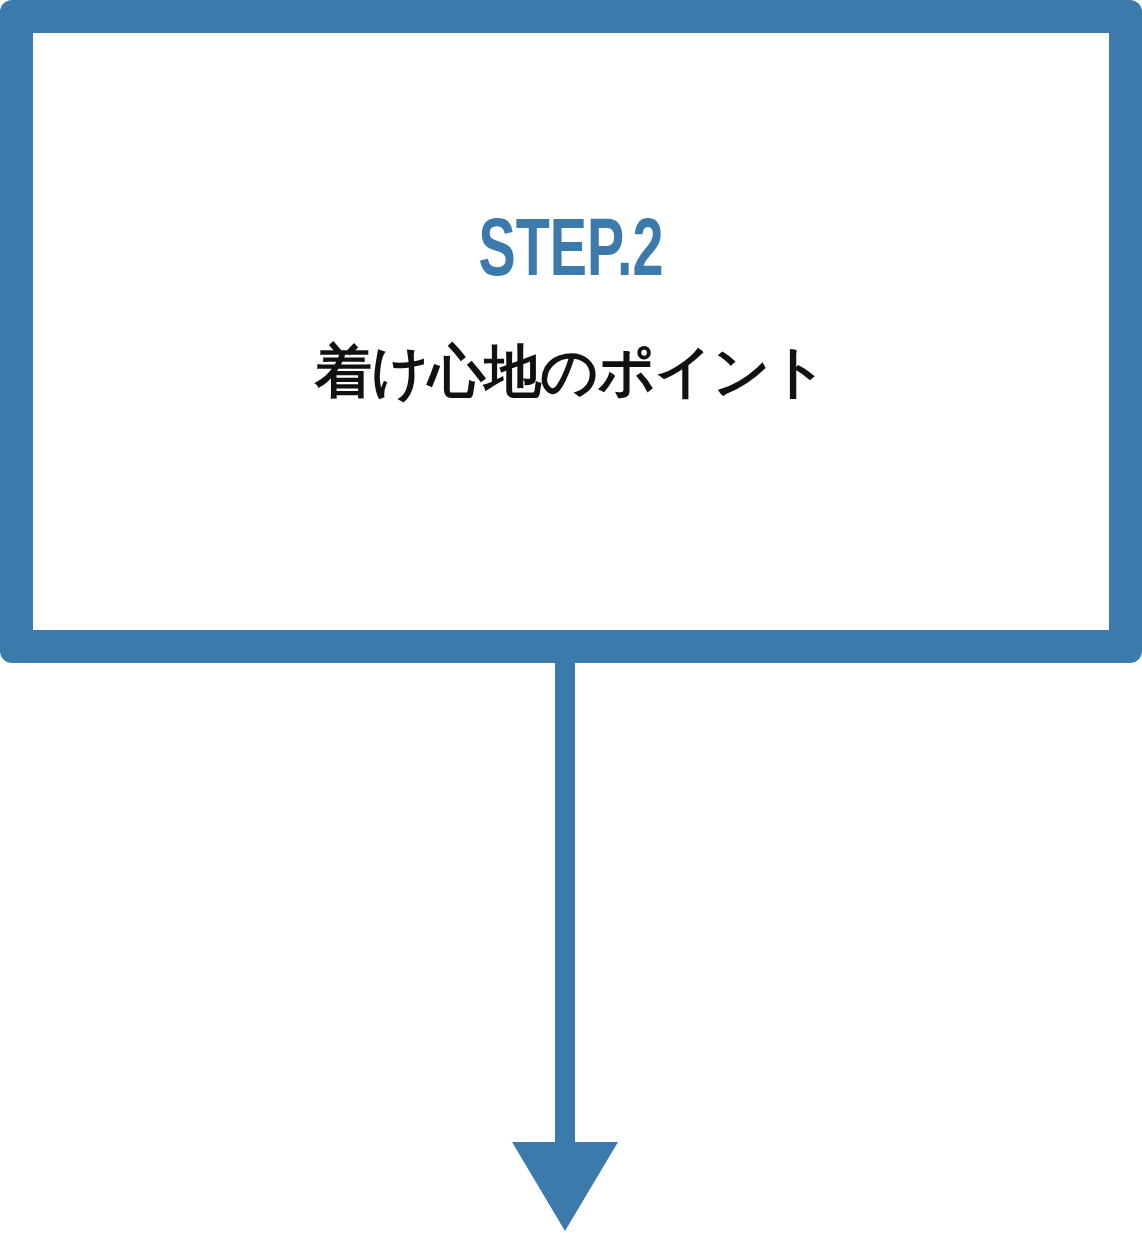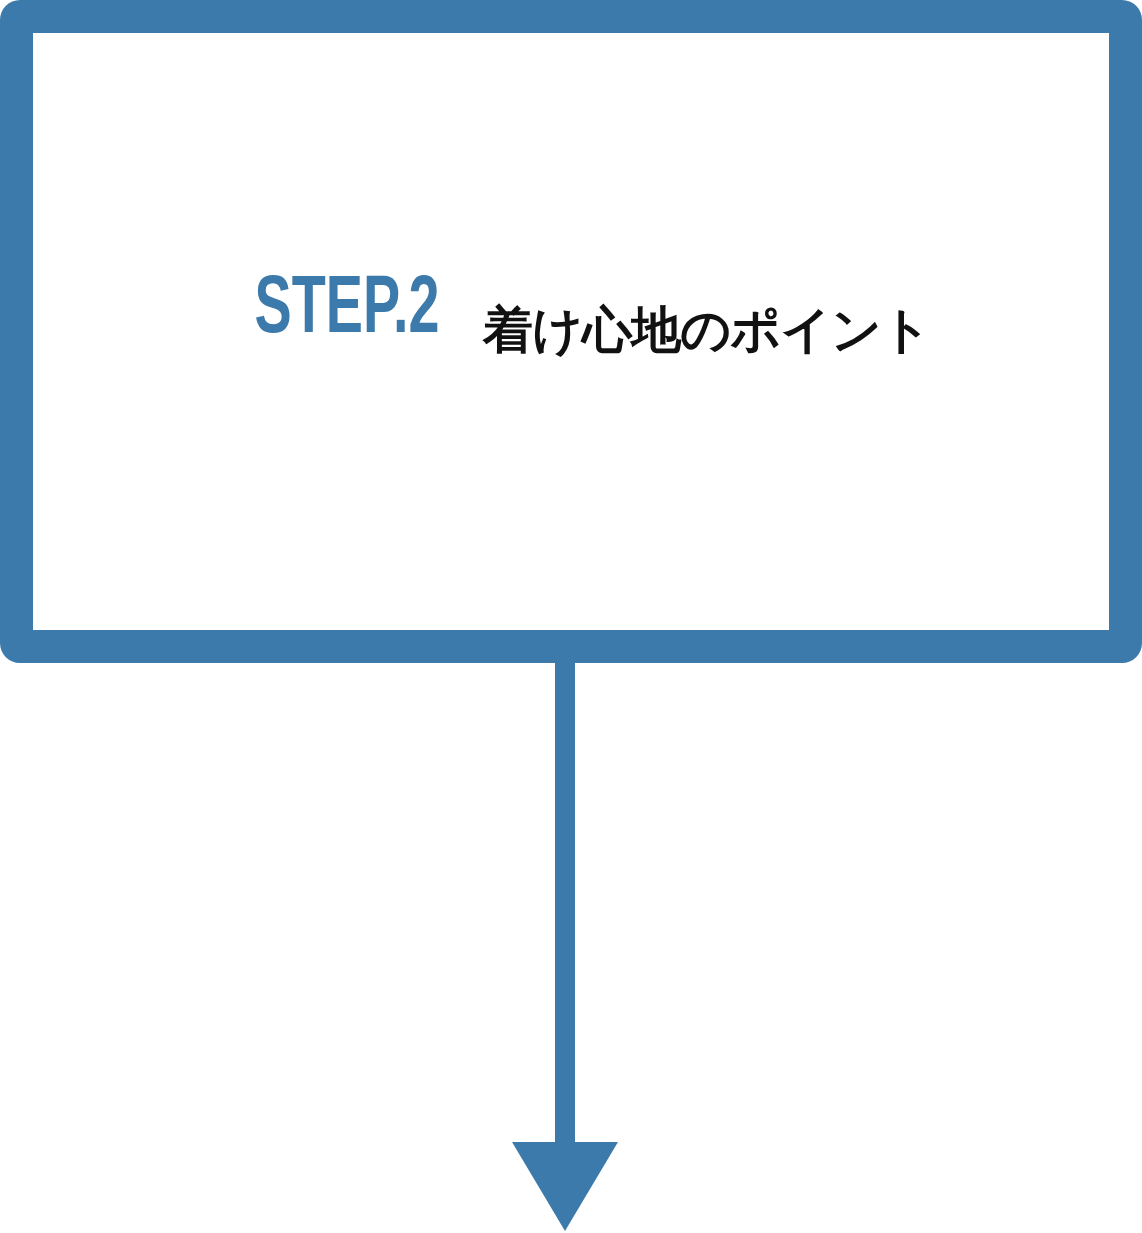--- a/index.html
+++ b/index.html
@@ -25,43 +25,43 @@
     height: 1233px;
   }
   
   .step-box {
     position: absolute;
     left: 0;
     top: 0;
     width: 1142px;
     height: 663px;
     border: 33px solid var(--accent);
-    border-radius: 20px;
+    border-radius: 12px;
     background: var(--background);
     display: flex;
-    flex-direction: row;
+    flex-direction: column;
     align-items: center;
     justify-content: center;
     padding-bottom: 55px;
   }
   .step-label {
     color: var(--accent);
     font-weight: 700;
     font-size: 82px;
     line-height: 1;
     letter-spacing: 0px;
     transform: scaleX(0.68);
     transform-origin: center;
     white-space: nowrap;
   }
   .step-title {
     margin-top: 52px;
     color: var(--title_text);
     font-weight: 700;
-    font-size: 50px;
+    font-size: 57px;
     line-height: 1.1;
     letter-spacing: -1px;
     white-space: nowrap;
   }
   
   .arrow {
     position: absolute;
     left: 0;
     top: 0;
     width: 1142px;

